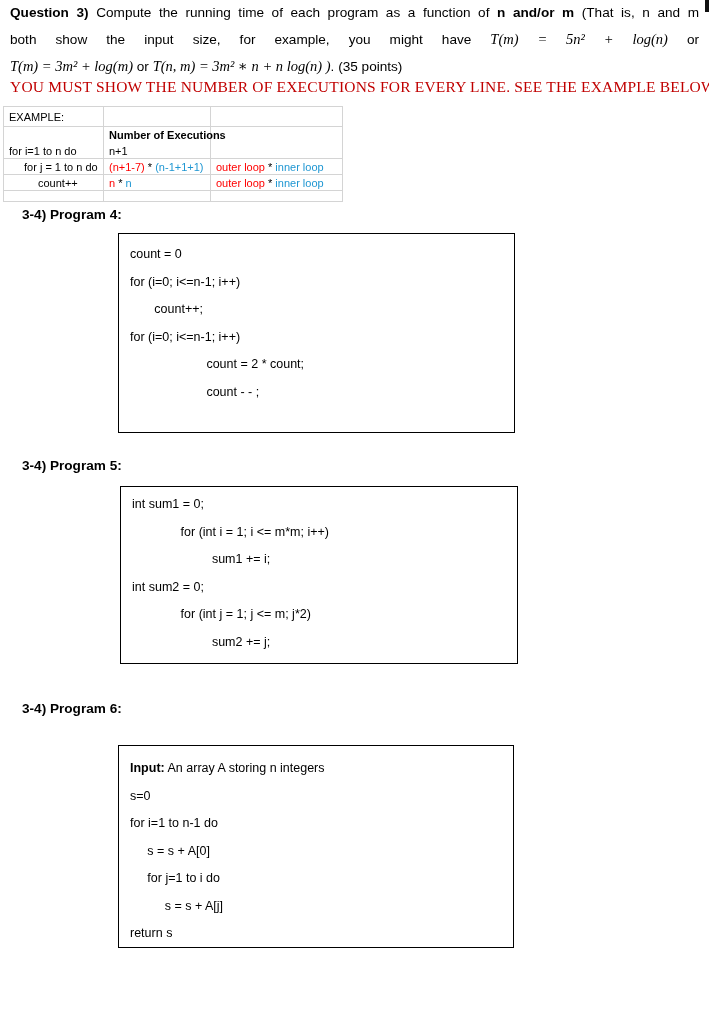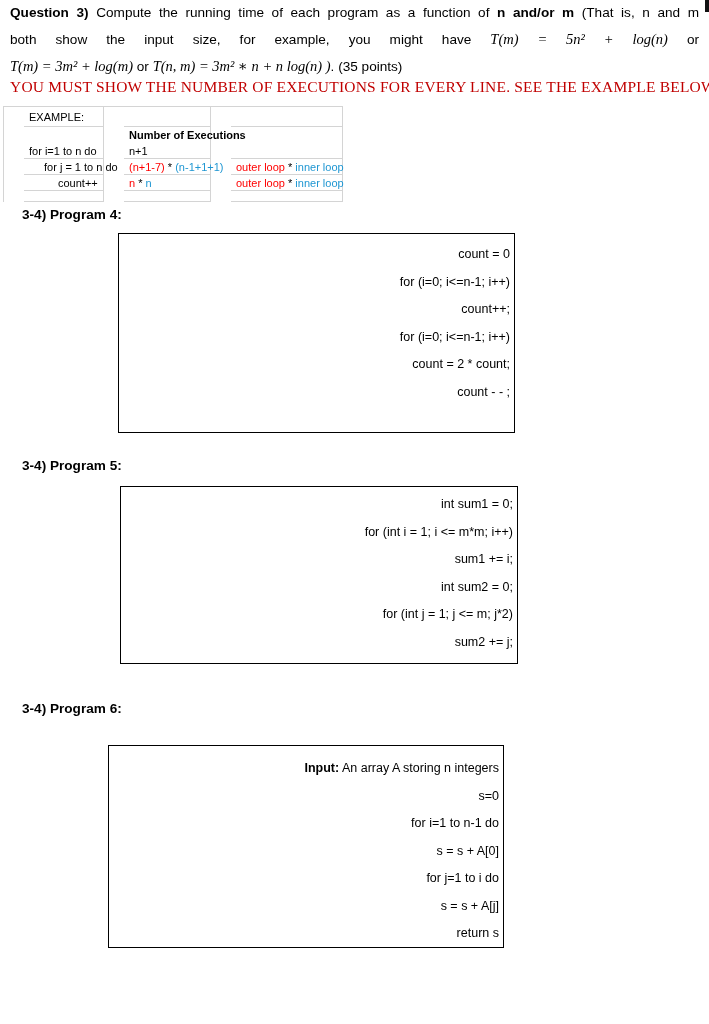--- a/index.html
+++ b/index.html
@@ -41,41 +41,41 @@
     grid-template-rows: 20px 16px 16px 16px 16px 11px;
     border-top: 1px solid #d4d4d4;
     border-left: 1px solid #d4d4d4;
     font-size: 11px;
   }
   .xtable .cell {
     border-right: 1px solid #d4d4d4;
     border-bottom: 1px solid #d4d4d4;
     padding-left: 5px;
     display: flex; align-items: center;
-    white-space: nowrap; overflow: visible; margin-left: 20px;
+    white-space: nowrap; overflow: visible;
   }
   .xtable .no-b { border-bottom: none; }
   .xtable .ind1 { padding-left: 20px; }
   .xtable .ind2 { padding-left: 34px; }
   .red  { color: var(--c-red, #ff0000); }
   .blue { color: var(--c-blue, #1e96d2); }
 
   
   .prog-head {
     position: absolute; left: 22px;
     font-size: 13.6px; font-weight: bold;
   }
   .code-box {
     position: absolute;
     border: 1.5px solid #000;
     background: #fff;
     font-size: 12.5px; line-height: 27.5px;
     padding: 7px 4px 0 11px;
   }
-  .code-line { white-space: pre; text-align: right; }
+  .code-line { white-space: pre; }
 
   
   .corner-mark {
     position: absolute; right: 0; top: 0; width: 4px; height: 12px;
     background: #111;
   }
 </style>
 </head>
 <body>
 
@@ -146,21 +146,21 @@
 <div class="code-box" style="left:120px; top:486px; width:398px; height:178px; padding-top:4px">
   <div class="code-line">int sum1 = 0;</div>
   <div class="code-line">              for (int i = 1; i &lt;= m*m; i++)</div>
   <div class="code-line">                       sum1 += i;</div>
   <div class="code-line">int sum2 = 0;</div>
   <div class="code-line">              for (int j = 1; j &lt;= m; j*2)</div>
   <div class="code-line">                       sum2 += j;</div>
 </div>
 
 <div class="prog-head" style="top:701px">3-4) Program 6:</div>
-<div class="code-box" style="left:108px; top:745px; width:396px; height:203px; padding-top:9px">
+<div class="code-box" style="left:118px; top:745px; width:396px; height:203px; padding-top:9px">
   <div class="code-line"><span class="b">Input:</span><span> An array A storing n integers</span></div>
   <div class="code-line">s=0</div>
   <div class="code-line">for i=1 to n-1 do</div>
   <div class="code-line">     s = s + A[0]</div>
   <div class="code-line">     for j=1 to i do</div>
   <div class="code-line">          s = s + A[j]</div>
   <div class="code-line">return s</div>
 </div>
 
 </body></html>

